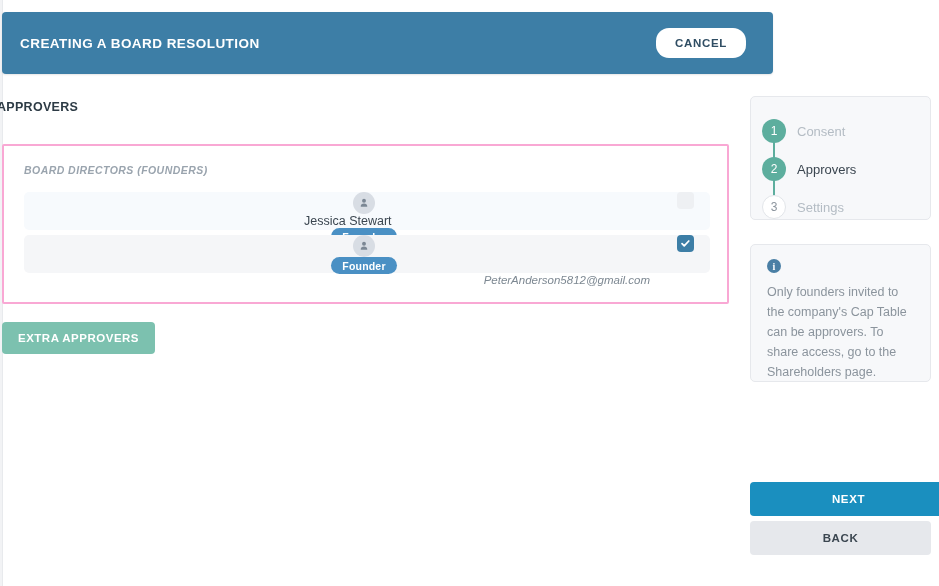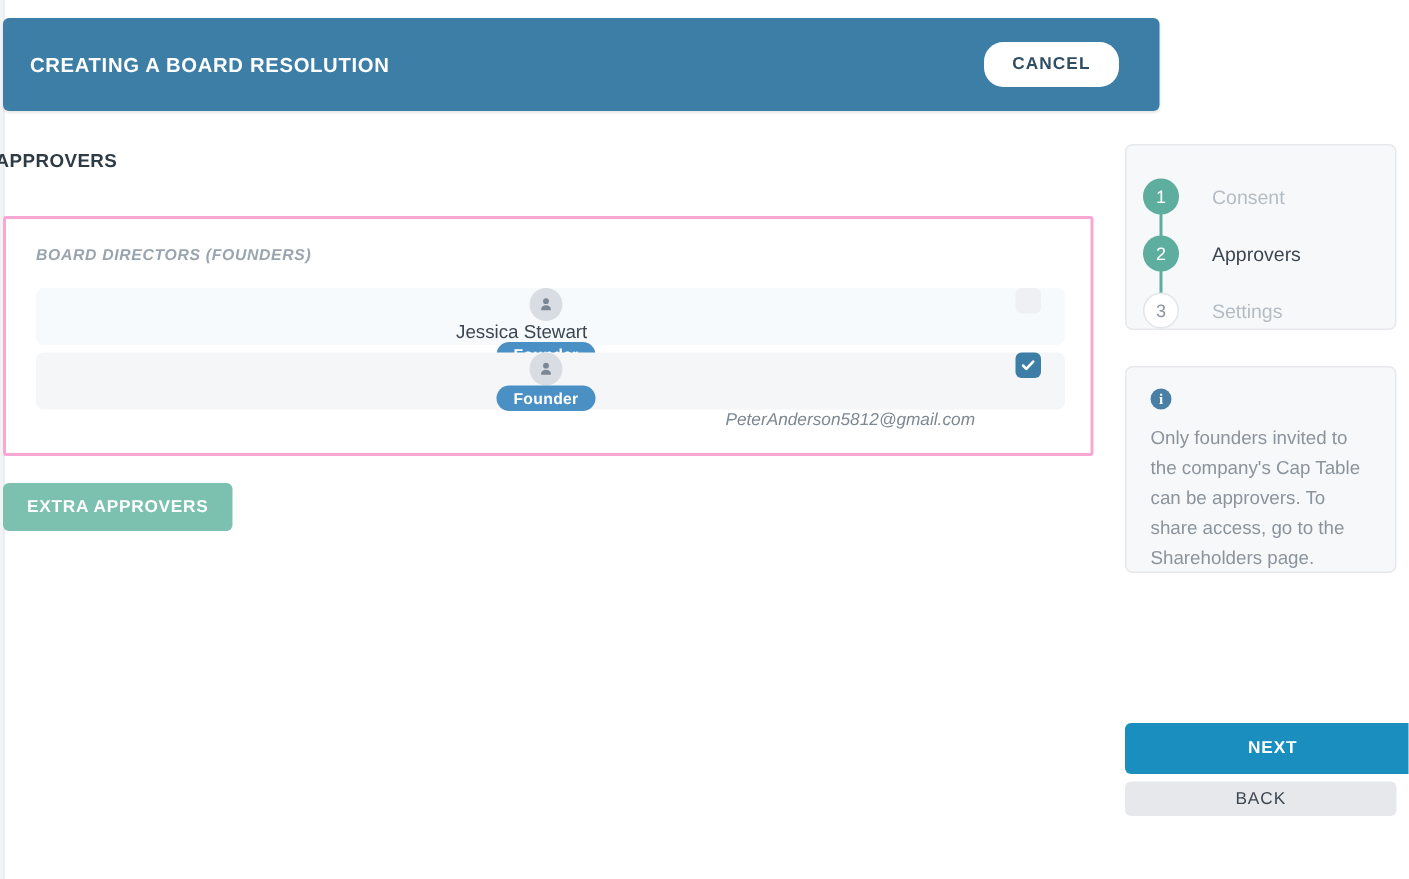--- a/index.html
+++ b/index.html
@@ -228,21 +228,21 @@
   .step-connector {
     position: absolute;
     left: 11px;
     top: 30px;
     width: 2px;
     height: 16px;
     background: #5dae9e;
     z-index: 1;
   }
   .step-label {
-    margin-left: 22px;
+    margin-left: 11px;
     font-size: 13px;
   }
   .step-label.muted { color: #b4bcc4; }
   .step-label.active { color: #3b4650; }
 
   .info-card {
     position: absolute;
     left: 750px;
     top: 244px;
     width: 181px;
@@ -286,25 +286,25 @@
     border: none;
     border-radius: 4px;
     cursor: pointer;
     font-family: "Liberation Sans", sans-serif;
   }
   .back-button {
     position: absolute;
     left: 750px;
     top: 521px;
     width: 181px;
-    height: 23px;
+    height: 34px;
     background: #e6e8ec;
     color: #3b4650;
     font-size: 11.5px;
-    font-weight: normal;
+    font-weight: bold;
     letter-spacing: 0.6px;
     border: none;
     border-radius: 4px;
     cursor: pointer;
     font-family: "Liberation Sans", sans-serif;
   }
 </style>
 </head>
 <body>
 

